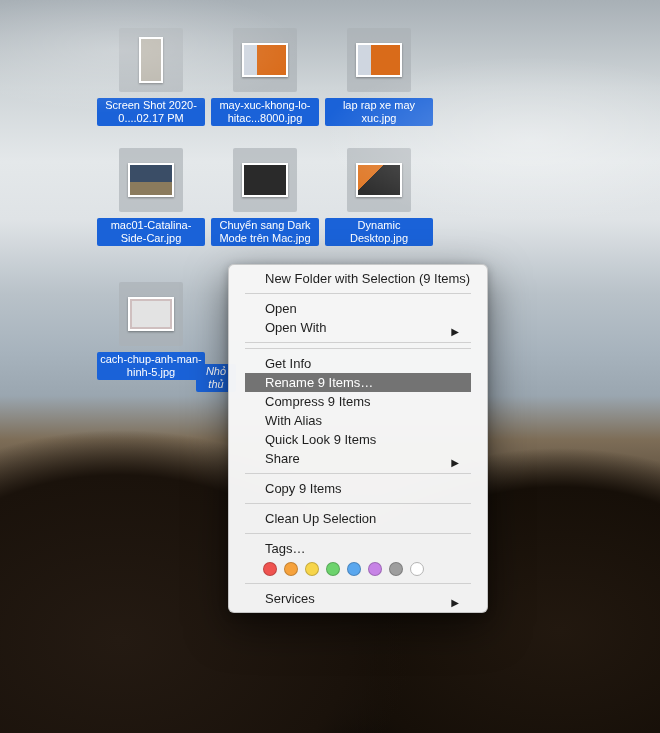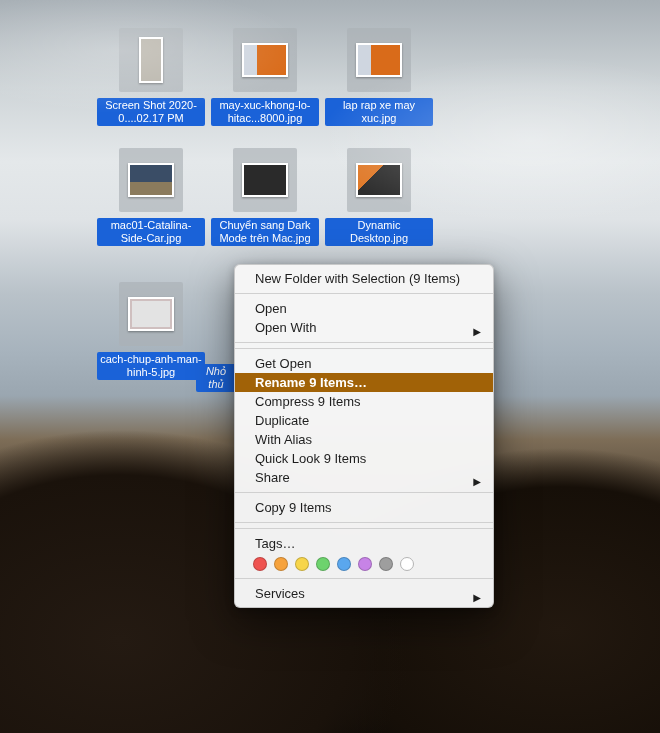--- a/index.html
+++ b/index.html
@@ -45,30 +45,30 @@
   .thumb.keyboard .thumb-inner { background:#e3e3e3; box-shadow:inset 0 0 0 2px #cfbfbf,0 1px 2px rgba(0,0,0,0.35); }
 
   .label {
     font-size:11px; line-height:13px; color:#fff; text-align:center;
     background:#1a62d8; border-radius:2px; padding:1px 3px; max-width:108px;
     word-break:break-word;
   }
 
   
   .ctx {
-    position:absolute; left:234px; top:264px; width:260px;
+    position:absolute; left:228px; top:264px; width:260px;
     background:rgba(246,246,246,0.98);
     border:1px solid rgba(0,0,0,0.18);
     border-radius:6px;
     box-shadow:0 14px 40px rgba(0,0,0,0.5), 0 2px 8px rgba(0,0,0,0.25);
-    padding:4px 0;
+    padding:4px 16px;
     font-size:13px; color:#1e1e1e;
   }
   .mi { position:relative; height:19px; line-height:19px; padding:0 20px 0 20px; white-space:nowrap; }
-  .mi.hl { background:#a16207; color:#fff;font-weight:bold; }
+  .mi.hl { background:#737373; color:#fff; }
   .mi .arrow { position:absolute; right:12px; top:4px; font-size:10px; color:inherit; }
   .sep { height:1px; background:#d0d0d0; margin:5px 0; }
   .tag-row { padding:4px 14px 2px 18px; display:flex; gap:7px; }
   .tag-dot { width:14px; height:14px; border-radius:50%; border:0.5px solid rgba(0,0,0,0.2); }
   .tag-dot.none { background:#fff; border:1px solid #b4b4b4; }
 </style>
 </head>
 <body>
 
 <div class="desktop" id="desktop">
@@ -117,30 +117,30 @@
     <div class="icon-item" style="left: 196px; top: 364px; width: 40px; font-style: italic;">
       <div class="label">Nhỏ thủ</div>
     </div>
     <div class="ctx" id="ctx">
       <div class="mi"><span>New Folder with Selection (9 Items)</span></div>
       <div class="sep"></div>
       <div class="mi"><span>Open</span></div>
       <div class="mi"><span>Open With</span><span class="arrow">▶</span></div>
       <div class="sep"></div>
       <div class="sep"></div>
-      <div class="mi"><span>Get Open</span></div>
+      <div class="mi"><span>Get Info</span></div>
       <div class="mi hl"><span>Rename 9 Items…</span></div>
       <div class="mi"><span>Compress 9 Items</span></div>
-      <div class="mi"><span>Duplicate</span></div>
       <div class="mi"><span>With Alias</span></div>
       <div class="mi"><span>Quick Look 9 Items</span></div>
       <div class="mi"><span>Share</span><span class="arrow">▶</span></div>
       <div class="sep"></div>
       <div class="mi"><span>Copy 9 Items</span></div>
       <div class="sep"></div>
+      <div class="mi"><span>Clean Up Selection</span></div>
       <div class="sep"></div>
       <div class="mi"><span>Tags…</span></div>
       <div class="tag-row">
         <div class="tag-dot" style="background: rgb(239, 83, 80);"></div>
         <div class="tag-dot" style="background: rgb(246, 162, 60);"></div>
         <div class="tag-dot" style="background: rgb(247, 213, 74);"></div>
         <div class="tag-dot" style="background: rgb(109, 211, 109);"></div>
         <div class="tag-dot" style="background: rgb(90, 167, 238);"></div>
         <div class="tag-dot" style="background: rgb(199, 131, 230);"></div>
         <div class="tag-dot" style="background: rgb(158, 158, 158);"></div>

